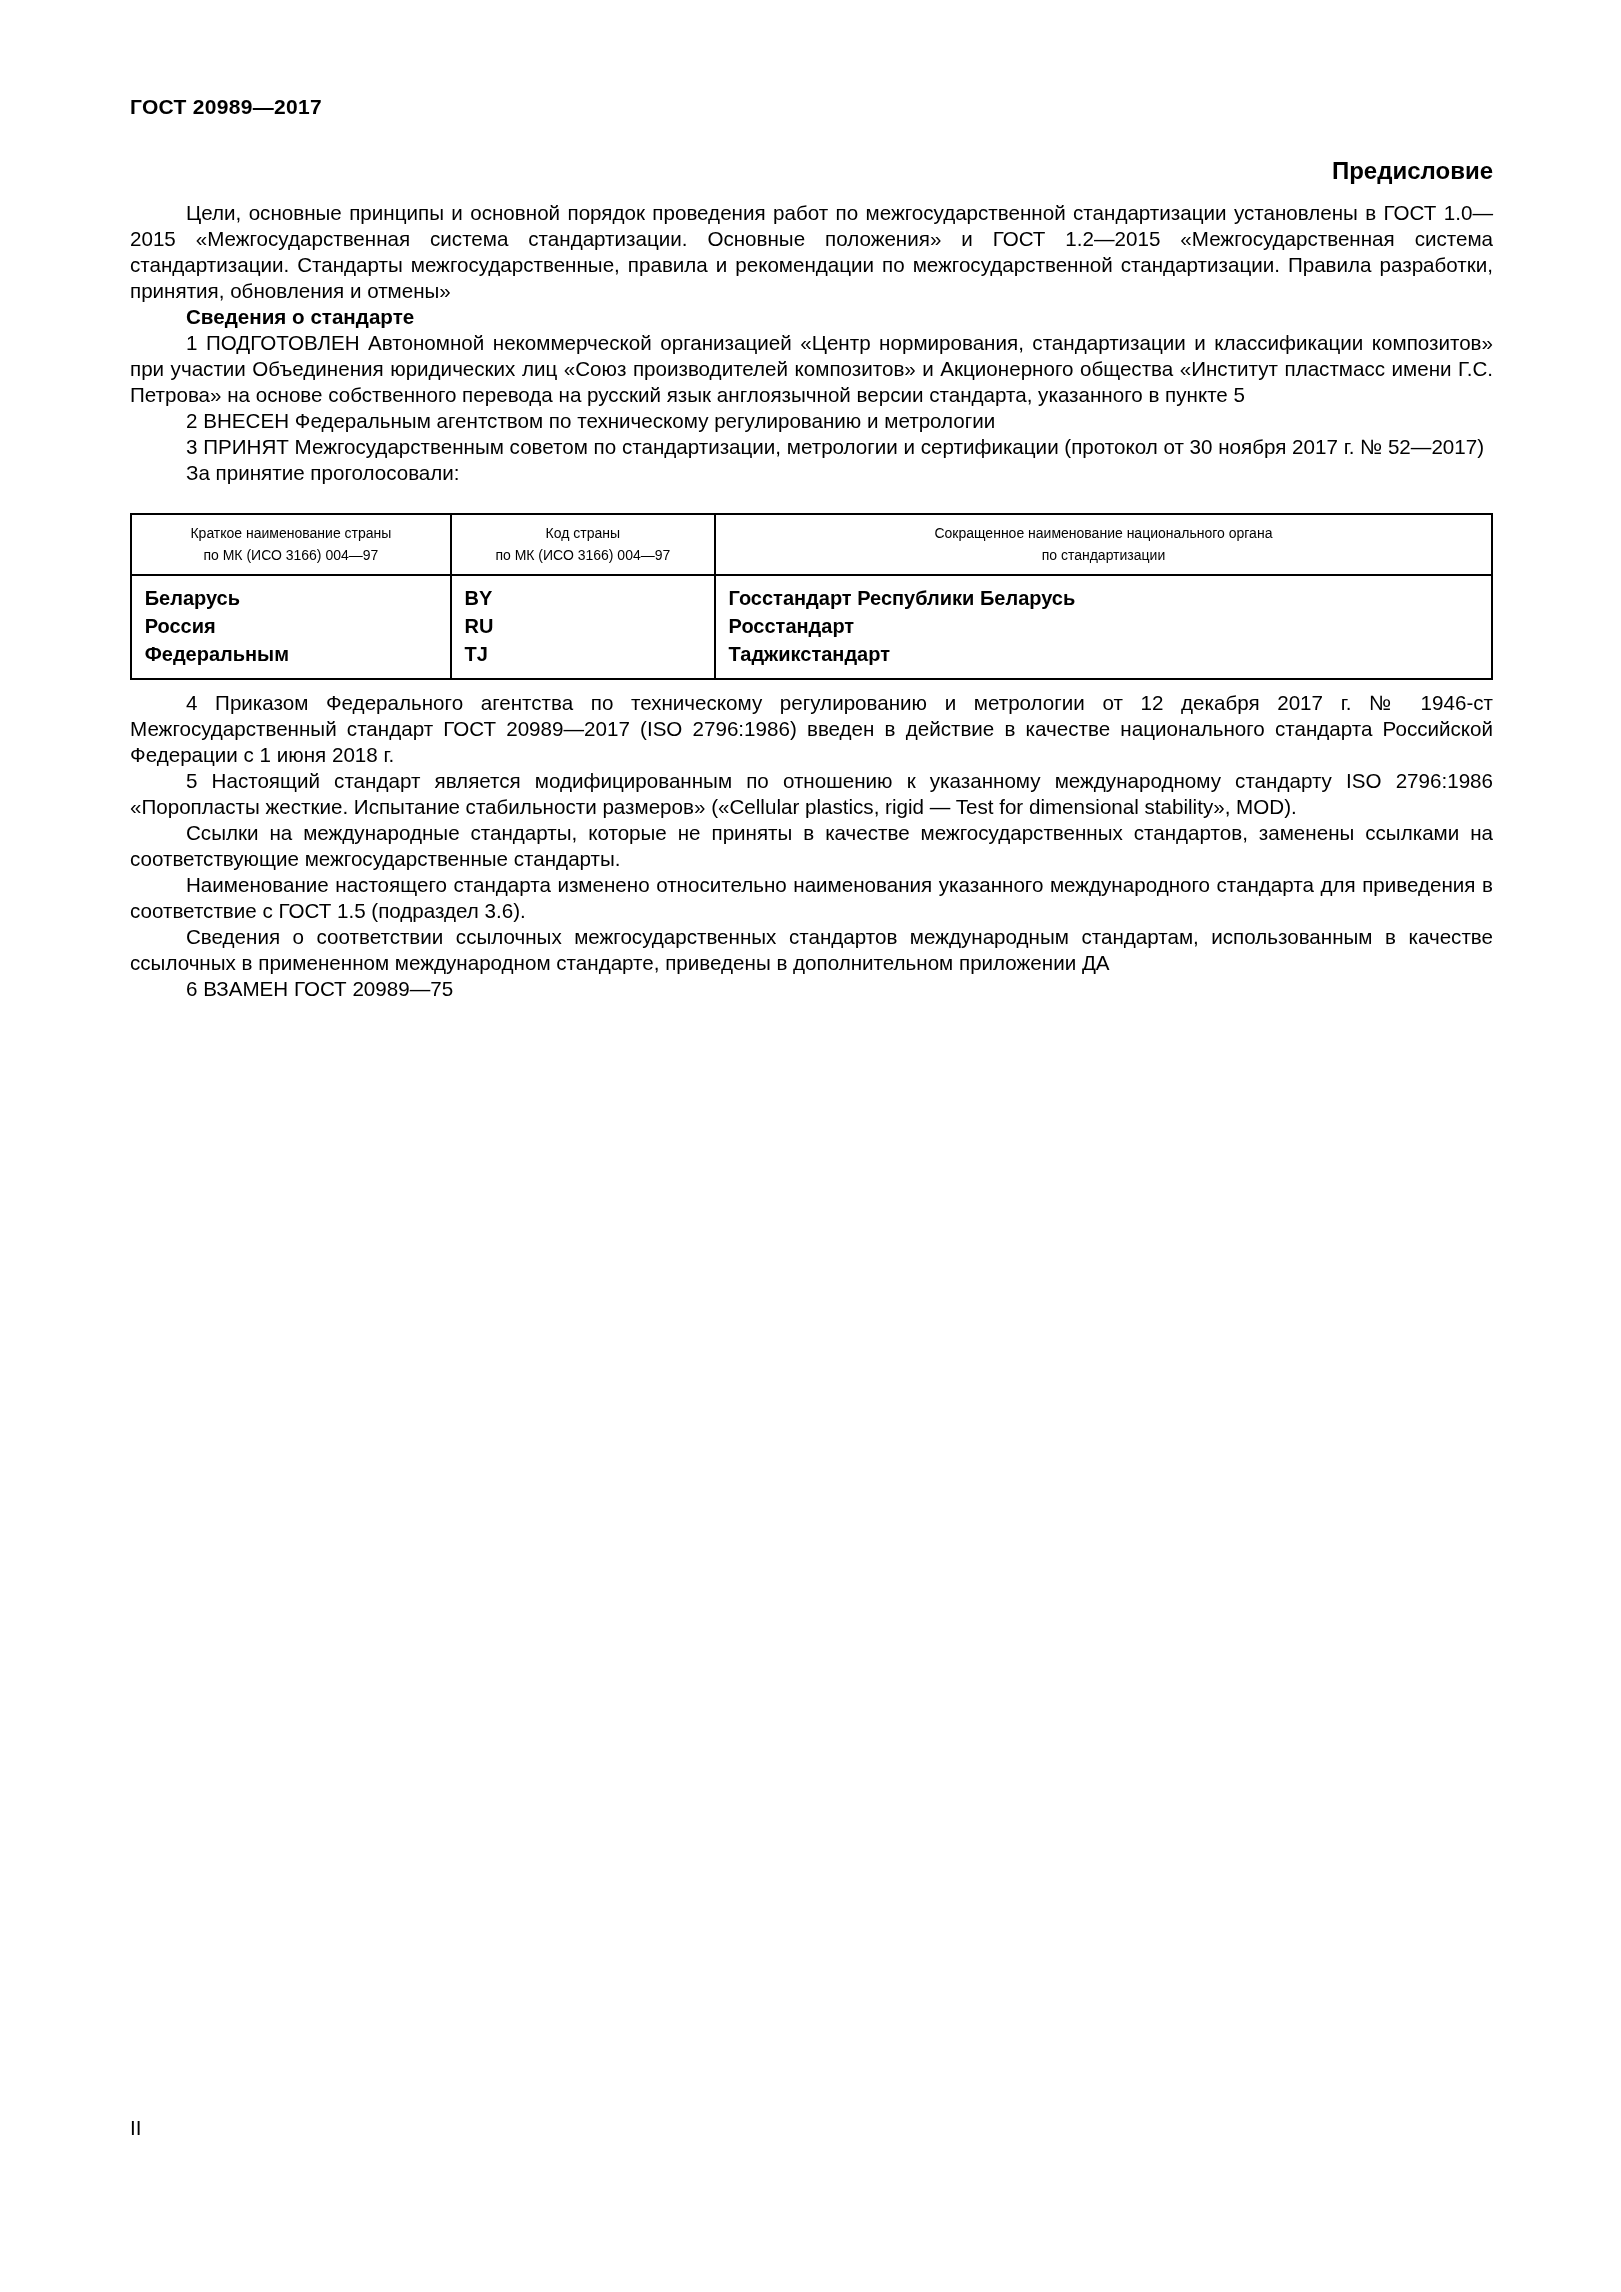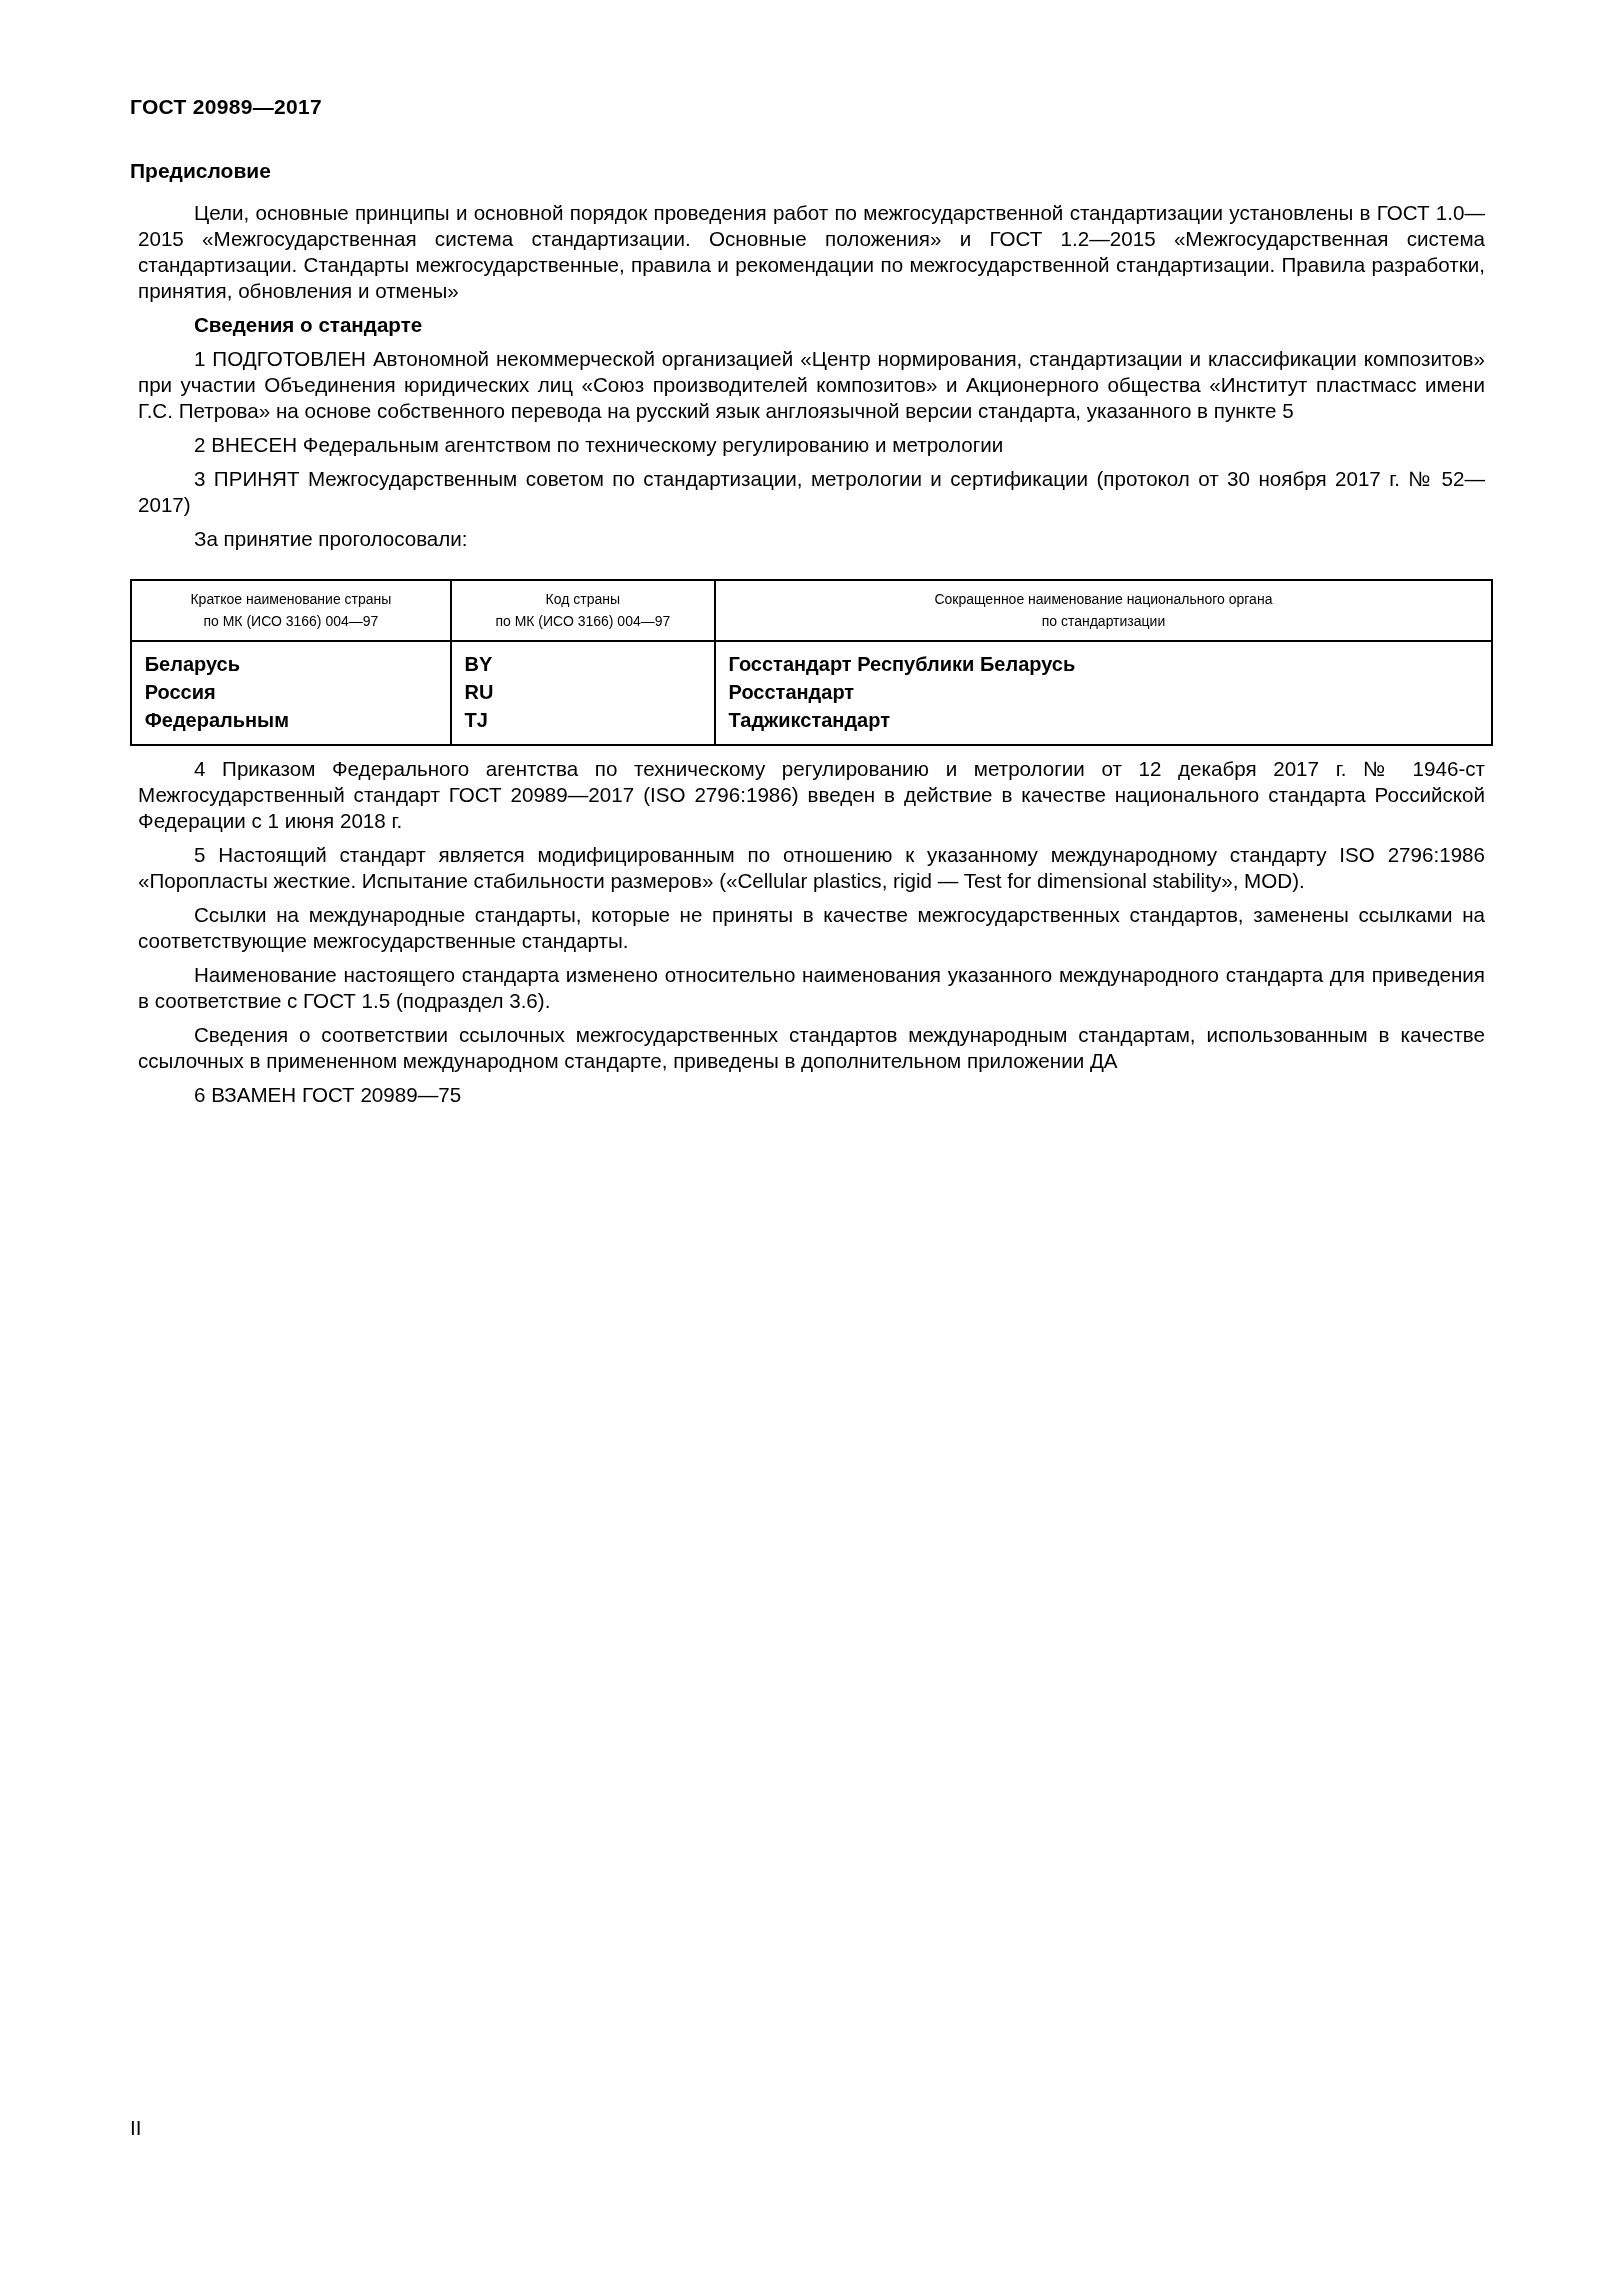--- a/index.html
+++ b/index.html
@@ -20,28 +20,28 @@
     font-size: 20.6px;
     line-height: 26px;
     overflow: hidden;
   }
   .doc-header {
     font-weight: bold;
     font-size: 21px;
     letter-spacing: 0.3px;
   }
   .doc-title {
-    text-align: left;
+    text-align: right;
     font-weight: bold;
-    font-size: 21px;
+    font-size: 24px;
     margin: 37px 0 15.7px 0;
     line-height: 27.4px;
   }
   p.para {
-    margin: 8px;
+    margin: 0;
     text-align: justify;
     text-indent: 56px;
   }
   .sp  { margin-top: 26.5px; }   
   .sp2 { margin-top: 31px; }
   .bold { font-weight: bold; }
   table.vote {
     border-collapse: collapse;
     width: 100%;
     margin: 27.4px 0 9.8px 0;

